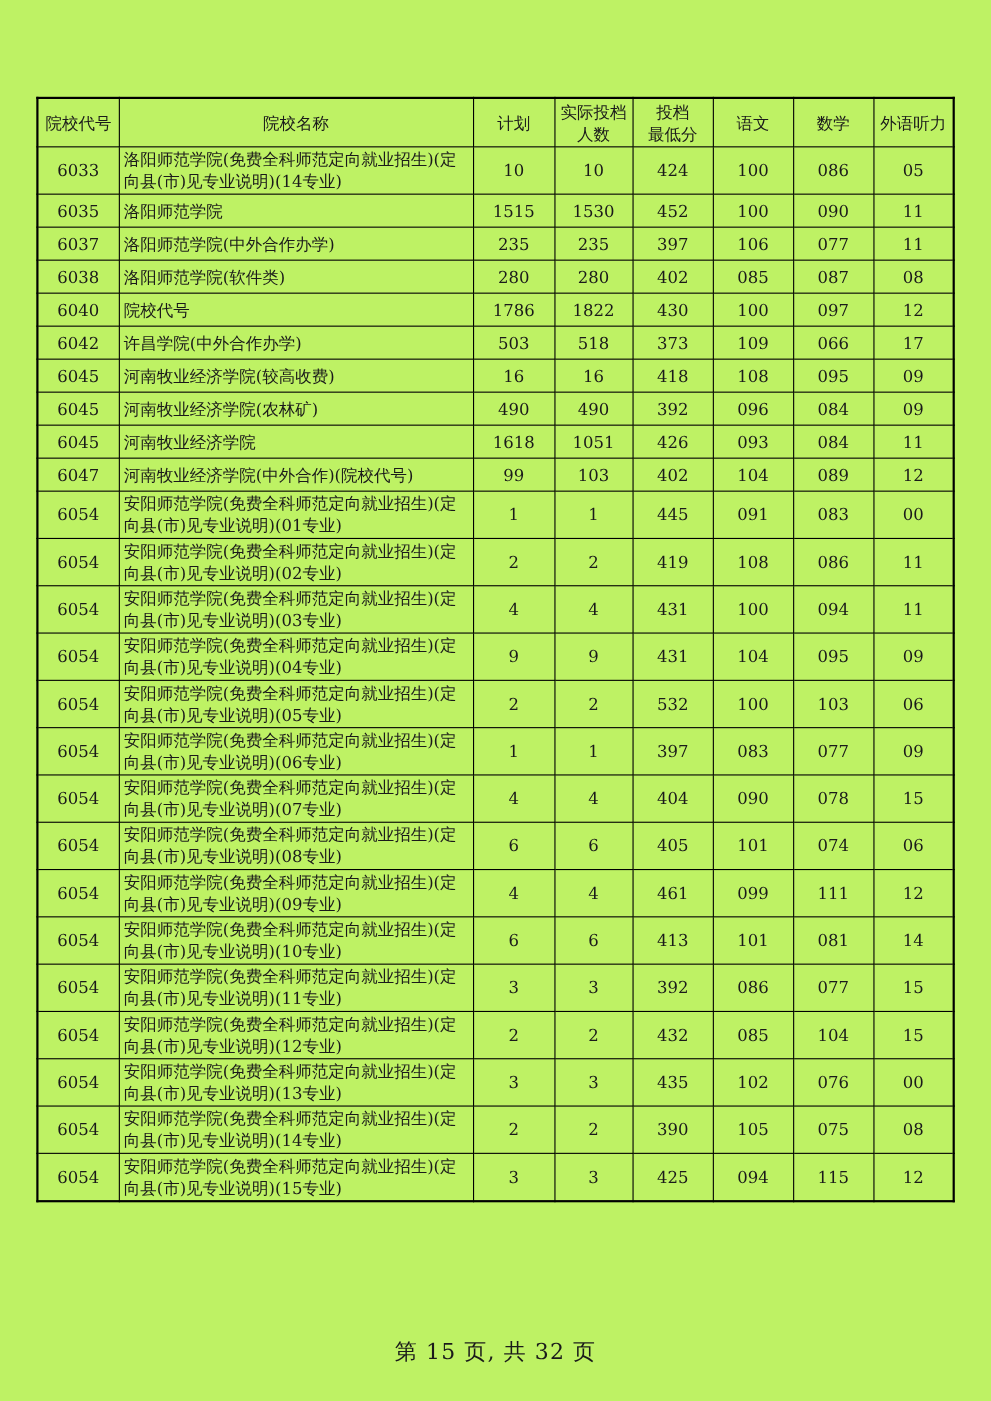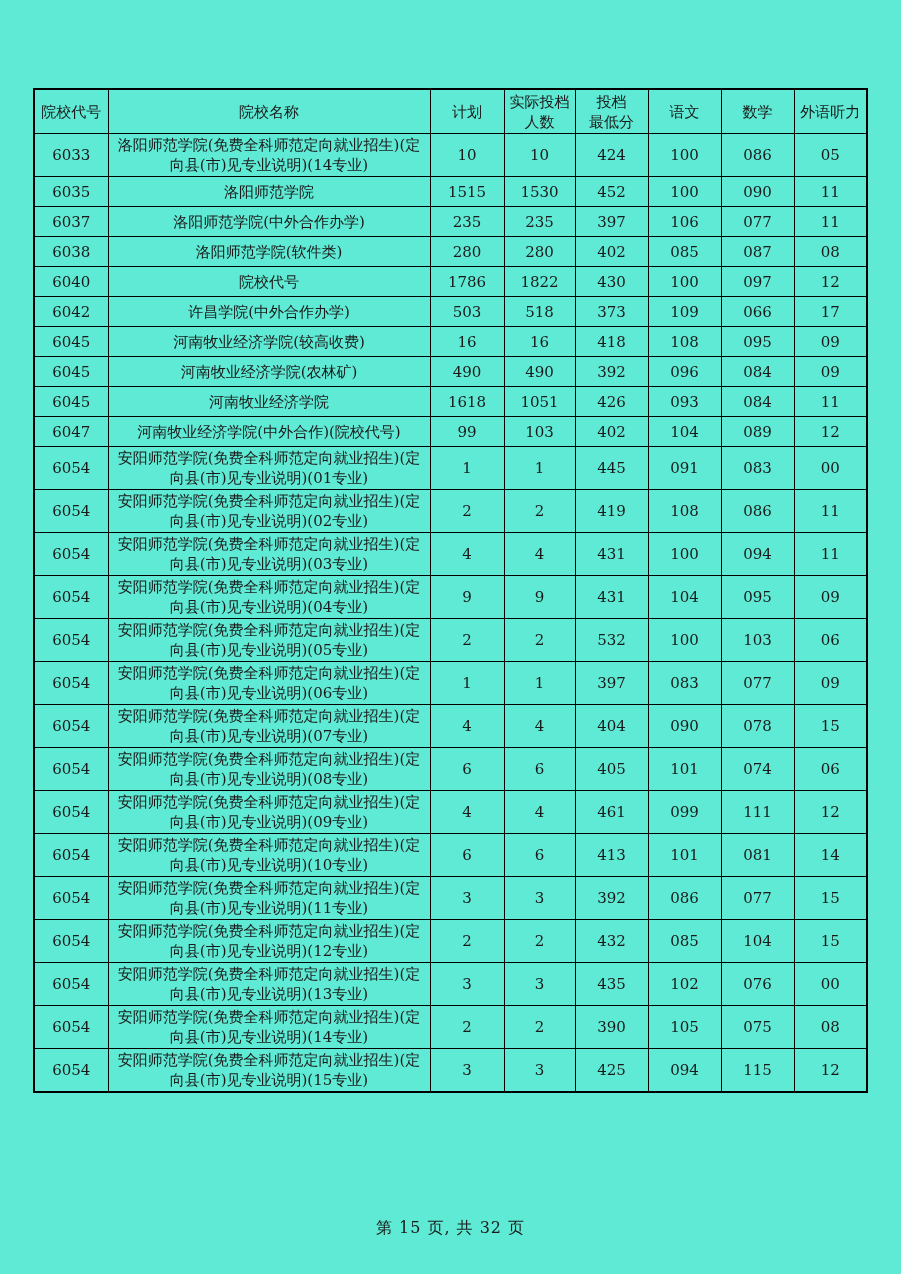--- a/index.html
+++ b/index.html
@@ -10,21 +10,21 @@
   body {
     width: 901px;
     height: 1274px;
     font-family: "DejaVu Serif", "Liberation Serif", serif;
     color: #1a1a1a;
   }
   .page {
     position: relative;
     width: 901px;
     height: 1274px;
-    background: #5eead4;
+    background: #bef264;
     overflow: hidden;
   }
   table.grid {
     position: absolute;
     left: 33px;
     top: 88px;
     width: 833px;
     border-collapse: collapse;
     table-layout: fixed;
     border: 2px solid #000000;
@@ -48,31 +48,31 @@
     overflow: hidden;
   }
   .grid th {
     height: 41px;
     white-space: pre-line;
   }
   .grid td {
     height: 27px;
   }
   .grid td.col-name {
-    text-align: center;
+    text-align: left;
     padding-left: 4px;
     padding-right: 4px;
   }
   .footer {
     position: absolute;
     top: 1218px;
     left: 0;
     width: 100%;
     text-align: center;
-    font-size: 16px;
+    font-size: 20px;
     line-height: 20px;
     letter-spacing: 1px;
   }
 </style>
 </head>
 <body>
 
 <div class="page">
 
   <table class="grid">

